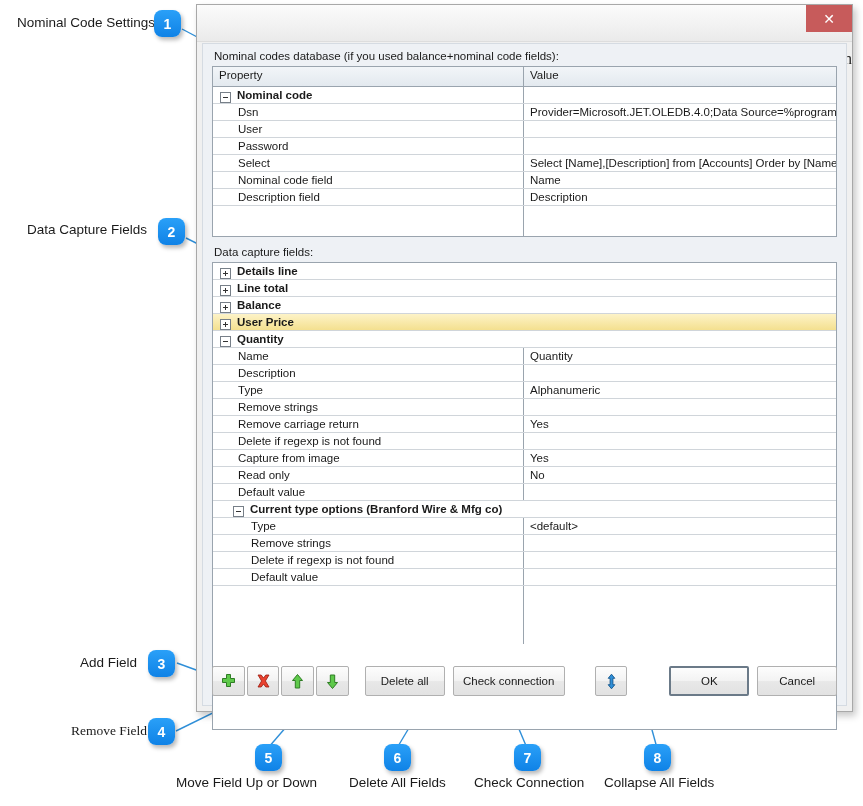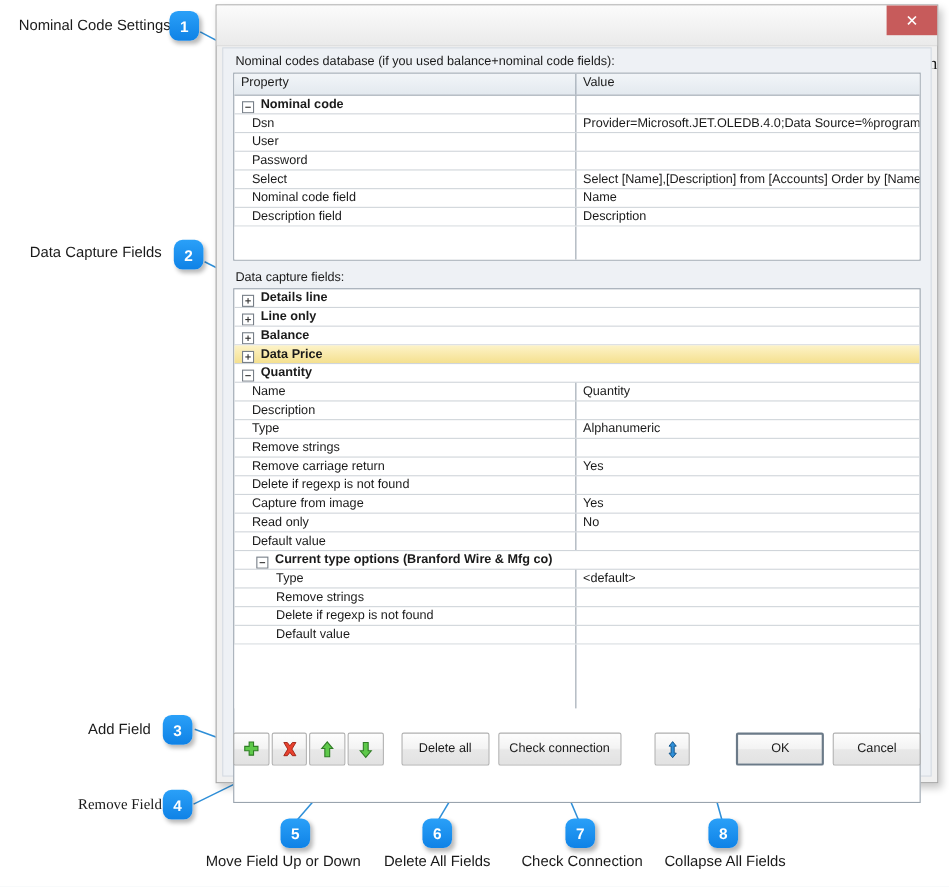--- a/index.html
+++ b/index.html
@@ -153,21 +153,21 @@
     font-family:"Liberation Sans", sans-serif;
     margin-right:6px;
     flex:0 0 auto;
     position:relative;
     cursor:pointer;
   }
   .toggle .h{position:absolute;width:5px;height:1px;background:#333;}
   .toggle .v{position:absolute;width:1px;height:5px;background:#333;}
   .ind0{padding-left:7px;}
   .ind1{padding-left:20px;}
-  .ind2{padding-left:16px;}
+  .ind2{padding-left:25px;}
   .ind3{padding-left:38px;}
   .grid-filler{background:#ffffff;}
   .filler-split{display:flex;height:100%;}
   .filler-split .l{width:311px;border-right:1px solid #9aa4ae;box-sizing:border-box;}
   .filler-split .r{flex:1;}
 
   
   #toolbar{
     position:absolute;
     left:9px;right:9px;bottom:8px;
@@ -214,21 +214,21 @@
 
 <div class="callout-label" style="left:27px;top:222px;">Data Capture Fields</div>
 <div class="badge" style="left:158px;top:218px;">2</div>
 
 <div class="callout-label" style="left:80px;top:655px;">Add Field</div>
 <div class="badge" style="left:148px;top:650px;">3</div>
 
 <div class="callout-label" style="left:71px;top:723px;font-family:Liberation Serif, serif;">Remove Field</div>
 <div class="badge" style="left:148px;top:718px;">4</div>
 
-<div class="callout-label" style="left:187px;top:775px;">Move Field Up or Down</div>
+<div class="callout-label" style="left:176px;top:775px;">Move Field Up or Down</div>
 <div class="badge" style="left:255px;top:744px;">5</div>
 
 <div class="callout-label" style="left:349px;top:775px;">Delete All Fields</div>
 <div class="badge" style="left:384px;top:744px;">6</div>
 
 <div class="callout-label" style="left:474px;top:775px;">Check Connection</div>
 <div class="badge" style="left:514px;top:744px;">7</div>
 
 <div class="callout-label" style="left:604px;top:775px;">Collapse All Fields</div>
 <div class="badge" style="left:644px;top:744px;">8</div>
@@ -316,39 +316,39 @@
               </span>
               <span>Details line</span>
             </div>
           </div>
           <div class="row group fullspan">
             <div class="cell-prop ind0">
               <span class="toggle">
                 <span class="h"></span>
                 <span class="v"></span>
               </span>
-              <span>Line only</span>
+              <span>Line total</span>
             </div>
           </div>
           <div class="row group fullspan">
             <div class="cell-prop ind0">
               <span class="toggle">
                 <span class="h"></span>
                 <span class="v"></span>
               </span>
               <span>Balance</span>
             </div>
           </div>
           <div class="row group highlight fullspan">
             <div class="cell-prop ind0">
               <span class="toggle">
                 <span class="h"></span>
                 <span class="v"></span>
               </span>
-              <span>Data Price</span>
+              <span>User Price</span>
             </div>
           </div>
           <div class="row group fullspan">
             <div class="cell-prop ind0">
               <span class="toggle">
                 <span class="h"></span>
               </span>
               <span>Quantity</span>
             </div>
           </div>

